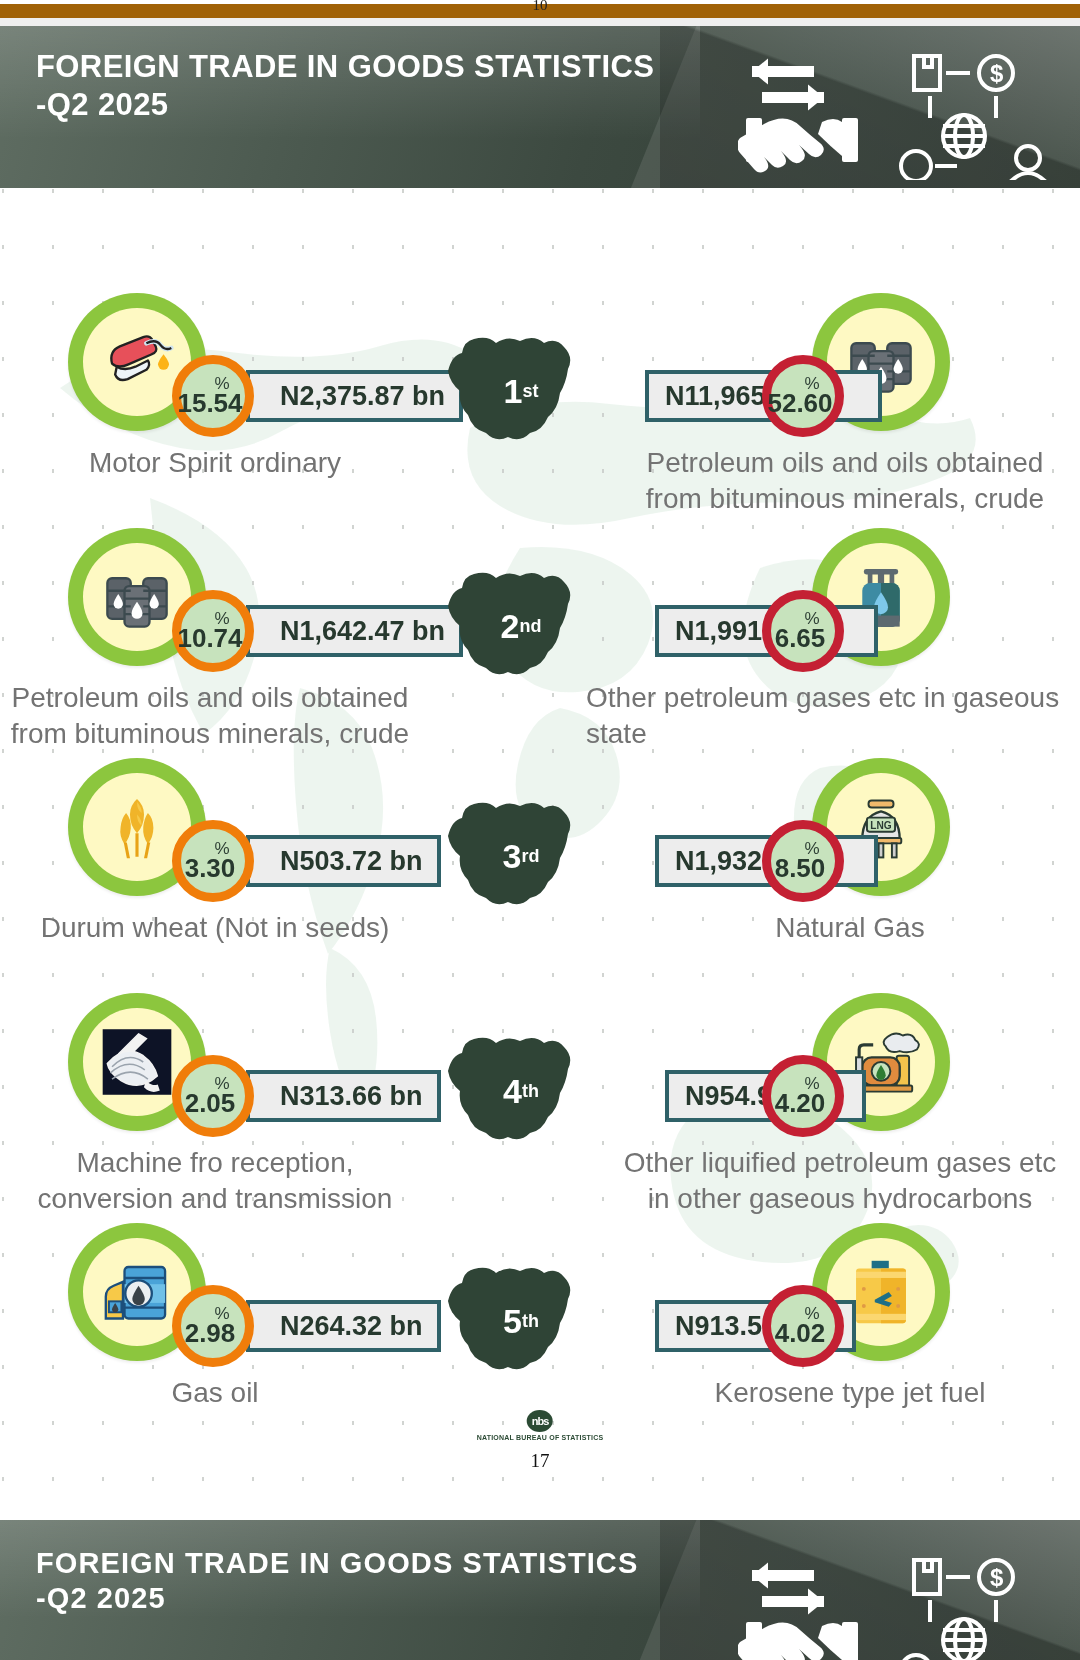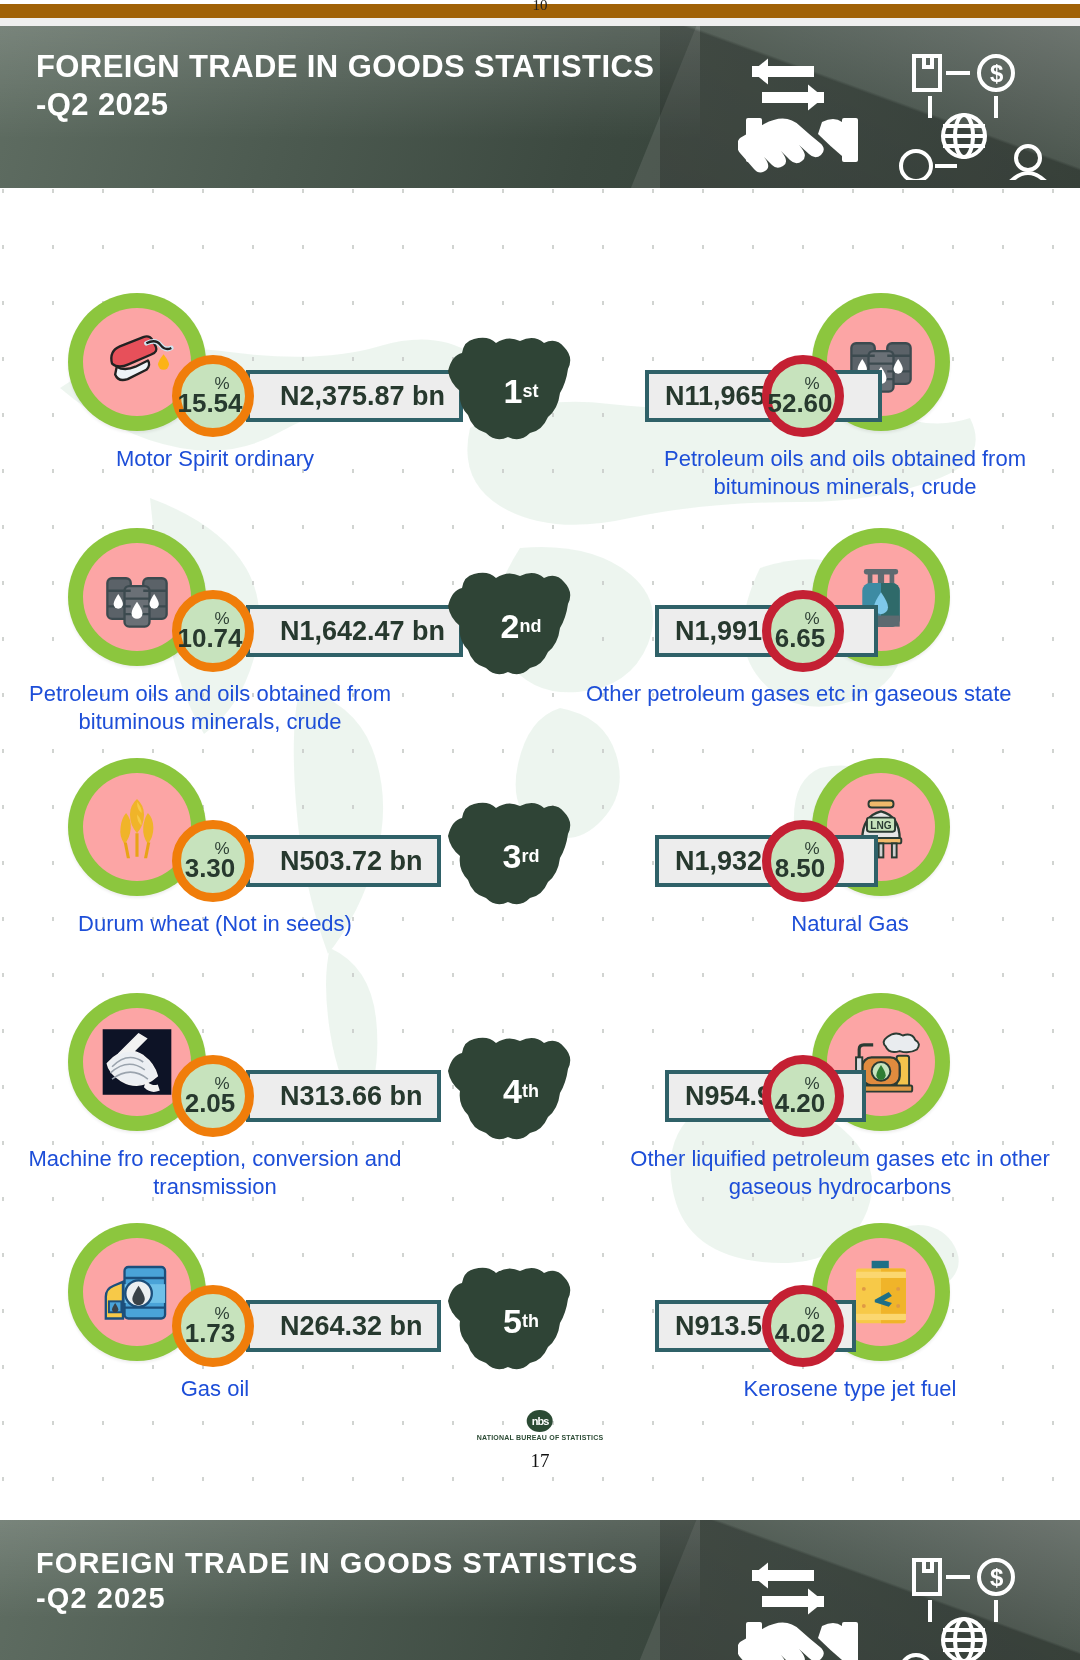--- a/index.html
+++ b/index.html
@@ -108,21 +108,21 @@
   
   .row { position: absolute; left: 0; width: 1080px; }
 
   
   .iconring {
     position:absolute; width: 138px; height: 138px; border-radius: 50%;
     background: #8cc63e; display:flex; align-items:center; justify-content:center;
     box-shadow: 0 2px 3px rgba(0,0,0,.07);
   }
   .iconring .inner {
-    width: 108px; height: 108px; border-radius:50%; background:#fca5a5;
+    width: 108px; height: 108px; border-radius:50%; background:#fef9c3;
     display:flex; align-items:center; justify-content:center; overflow:hidden;
   }
   .iconring .inner svg { width: 78px; height: 78px; display:block; }
 
   
   .pct {
     position:absolute; width: 82px; height: 82px; border-radius:50%;
     background:#c7e3bd; display:flex; flex-direction:column;
     align-items:center; justify-content:center; z-index: 12;
   }
@@ -137,21 +137,21 @@
     background:#ededed; border: 4px solid #2f6168;
     display:flex; align-items:center; z-index: 8;
     font-size: 27px; font-weight: bold; color:#27392e;
     padding: 0 14px 0 30px;
     white-space: nowrap;
   }
   .valbox.exp { justify-content:flex-start; padding: 0 34px 0 16px; }
 
   
   .plabel {
-    position:absolute; font-size: 22px; color:#1d4ed8; line-height:1.28;
+    position:absolute; font-size: 28px; color:#737373; line-height:1.28;
     text-align:center; z-index: 10;
   }
 
   
   .rankmap { position:absolute; width: 150px; height: 140px; z-index: 9; }
   .rankmap svg { width: 100%; height: 100%; display:block; }
   .ranktext {
     position:absolute; inset: 0; display:flex; align-items:center; justify-content:center;
     color:#fff; font-weight:bold; font-size: 34px; z-index: 3;
     transform: translate(6px, 8px);
@@ -499,21 +499,21 @@
             <circle cx="52" cy="52" r="17" fill="#eceff1" stroke="#1c4f7c" stroke-width="3"></circle>
             <path d="M52 42 q8 12 8 17 a8 8 0 0 1 -16 0 q0 -5 8 -17z" fill="#3a4248"></path>
             <path d="M10 56 q0 -10 10 -14 l12 -5 v47 h-22z" fill="#f7c948" stroke="#1c4f7c" stroke-width="3"></path>
             <rect x="14" y="62" width="16" height="14" fill="#4aa3d8" stroke="#1c4f7c" stroke-width="2.5"></rect>
             <path d="M22 64 q4 6 4 8 a4 4 0 0 1 -8 0 q0 -2 4 -8z" fill="#3a4248"></path>
           </svg>
         </div>
       </div>
       <div class="pct imp" style="left:172px; top:62px;">
         <span class="sym">%</span>
-        <span class="num">1.73</span>
+        <span class="num">2.98</span>
       </div>
       <div class="valbox" style="left:246px; top:77px;">N264.32 bn</div>
       <div class="plabel" style="left:20px; top:152px; width:390px;">Gas oil</div>
 
       <div class="rankmap" style="left:440px; top:20px;">
         <svg viewBox="0 0 150 140">
           <path fill="#2f4436" d="M8 58 q4 -16 14 -18 q2 -12 12 -14 q14 -4 22 4 q12 -8 24 -2 q14 -7 24 2 q12 -6 20 4 q10 10 4 22 q-2 14 -8 24 q-2 16 -12 24 q-6 14 -18 16 q-10 10 -22 4 q-12 6 -22 -4 q-14 -4 -18 -18 q-10 -10 -8 -24 q-10 -8 -12 -20z"></path>
         </svg>
         <div class="ranktext">
           <span>5</span>

